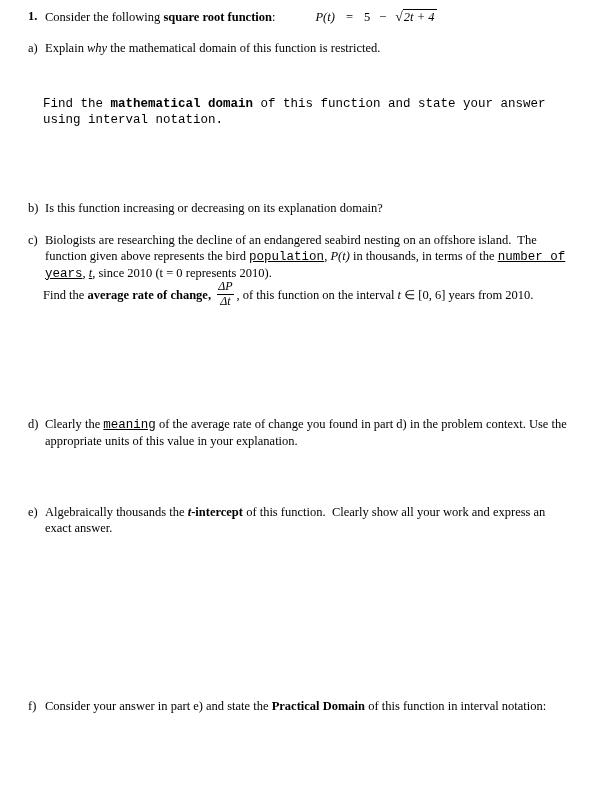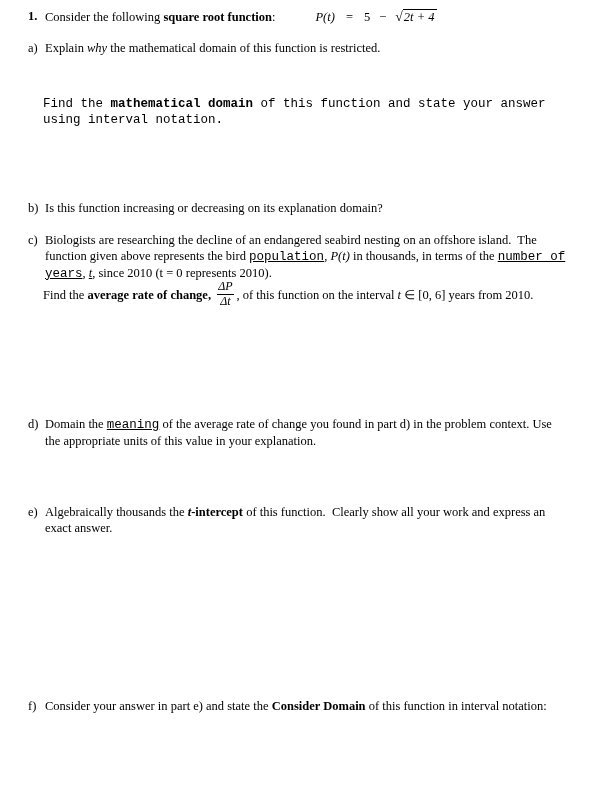--- a/index.html
+++ b/index.html
@@ -89,26 +89,26 @@
 
   <div class="row indent" id="row-c-find">
     <span>Find the </span><span class="b">average rate of change</span><span class="b">, </span><span class="frac">
         <span class="num">ΔP</span>
         <span class="den">Δt</span>
       </span><span>, of this function on the interval </span><span class="i">t</span><span> ∈ [0, 6] years from 2010.</span>
   </div>
 
   <div class="row wrapnarrow" id="row-d-para">
     <span class="lbl">d)</span>
-    <span>Domain the </span><span class="u">meaning</span><span> of the average rate of change you found in part d) in the problem context. Use the appropriate units of this value in your explanation.</span>
+    <span>Clearly the </span><span class="u">meaning</span><span> of the average rate of change you found in part d) in the problem context. Use the appropriate units of this value in your explanation.</span>
   </div>
 
   <div class="row wrapnarrow" id="row-e-para">
     <span class="lbl">e)</span>
     <span>Algebraically thousands the </span><span class="bi">t</span><span class="b">-intercept</span><span> of this function.&nbsp; Clearly show all your work and express an exact answer.</span>
   </div>
 
   <div class="row" id="row-f-q">
     <span class="lbl">f)</span>
-    <span>Consider your answer in part e) and state the </span><span class="b">Consider Domain</span><span> of this function in interval notation:</span>
+    <span>Consider your answer in part e) and state the </span><span class="b">Practical Domain</span><span> of this function in interval notation:</span>
   </div>
 
 </div>
 
 </body></html>

